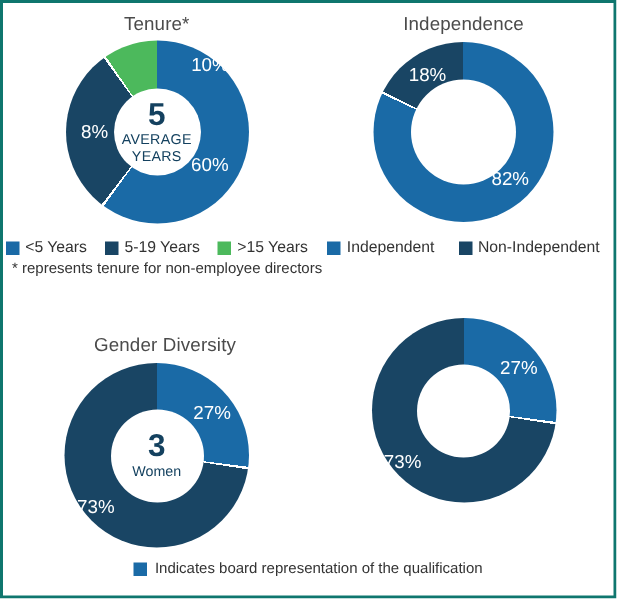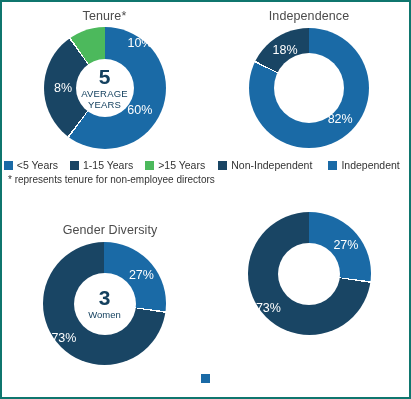--- a/index.html
+++ b/index.html
@@ -107,21 +107,21 @@
       <div class="slice-label" style="left:43%;top:13%;margin-left:44px;">10%</div>
     </div>
 
     <div class="legend" style="margin-top:10px;gap:12px;">
       <div class="legend-item">
         <span class="swatch" style="background:#1a6aa6;"></span>
         <span class="legend-text">&lt;5 Years</span>
       </div>
       <div class="legend-item">
         <span class="swatch" style="background:#194564;"></span>
-        <span class="legend-text">1-15 Years</span>
+        <span class="legend-text">5-19 Years</span>
       </div>
       <div class="legend-item">
         <span class="swatch" style="background:#4cb95c;"></span>
         <span class="legend-text">&gt;15 Years</span>
       </div>
     </div>
 
     <div class="footnote">* represents tenure for non-employee directors</div>
   </div>
 
@@ -133,26 +133,26 @@
               #1a6aa6 0deg 295.2deg,
               #ffffff 295.2deg 296.8deg,
               #194564 296.8deg 360deg);"></div>
       <div class="donut-hole" style="width:70px;height:70px;"></div>
       <div class="slice-label" style="left:76%;top:76%;text-align:right;">82%</div>
       <div class="slice-label" style="left:30%;top:18%;">18%</div>
     </div>
 
     <div class="legend" style="margin-top:11px;gap:16px;">
       <div class="legend-item">
+        <span class="swatch" style="background:#1a6aa6;"></span>
+        <span class="legend-text">Independent</span>
+      </div>
+      <div class="legend-item">
         <span class="swatch" style="background:#194564;"></span>
         <span class="legend-text">Non-Independent</span>
-      </div>
-      <div class="legend-item">
-        <span class="swatch" style="background:#1a6aa6;"></span>
-        <span class="legend-text">Independent</span>
       </div>
     </div>
   </div>
 
   <div class="panel panel-gender">
     <div class="chart-title">Gender Diversity</div>
 
     <div class="donut-wrap" style="width:123px;height:123px;margin-top:5px;">
       <div class="donut" style="background:conic-gradient(
               #1a6aa6 0deg 97.2deg,
@@ -175,15 +175,16 @@
               #ffffff 97.2deg 98.8deg,
               #194564 98.8deg 360deg);"></div>
       <div class="donut-hole" style="width:62px;height:62px;"></div>
       <div class="slice-label" style="left:80%;top:27%;">27%</div>
       <div class="slice-label" style="left:17%;top:78%;">73%</div>
     </div>
   </div>
 
   <div class="footer-legend">
     <span class="swatch" style="background:#1a6aa6;"></span>
+    <span class="legend-text">Indicates board representation of the qualification</span>
   </div>
 
 </div>
 
 </body></html>

